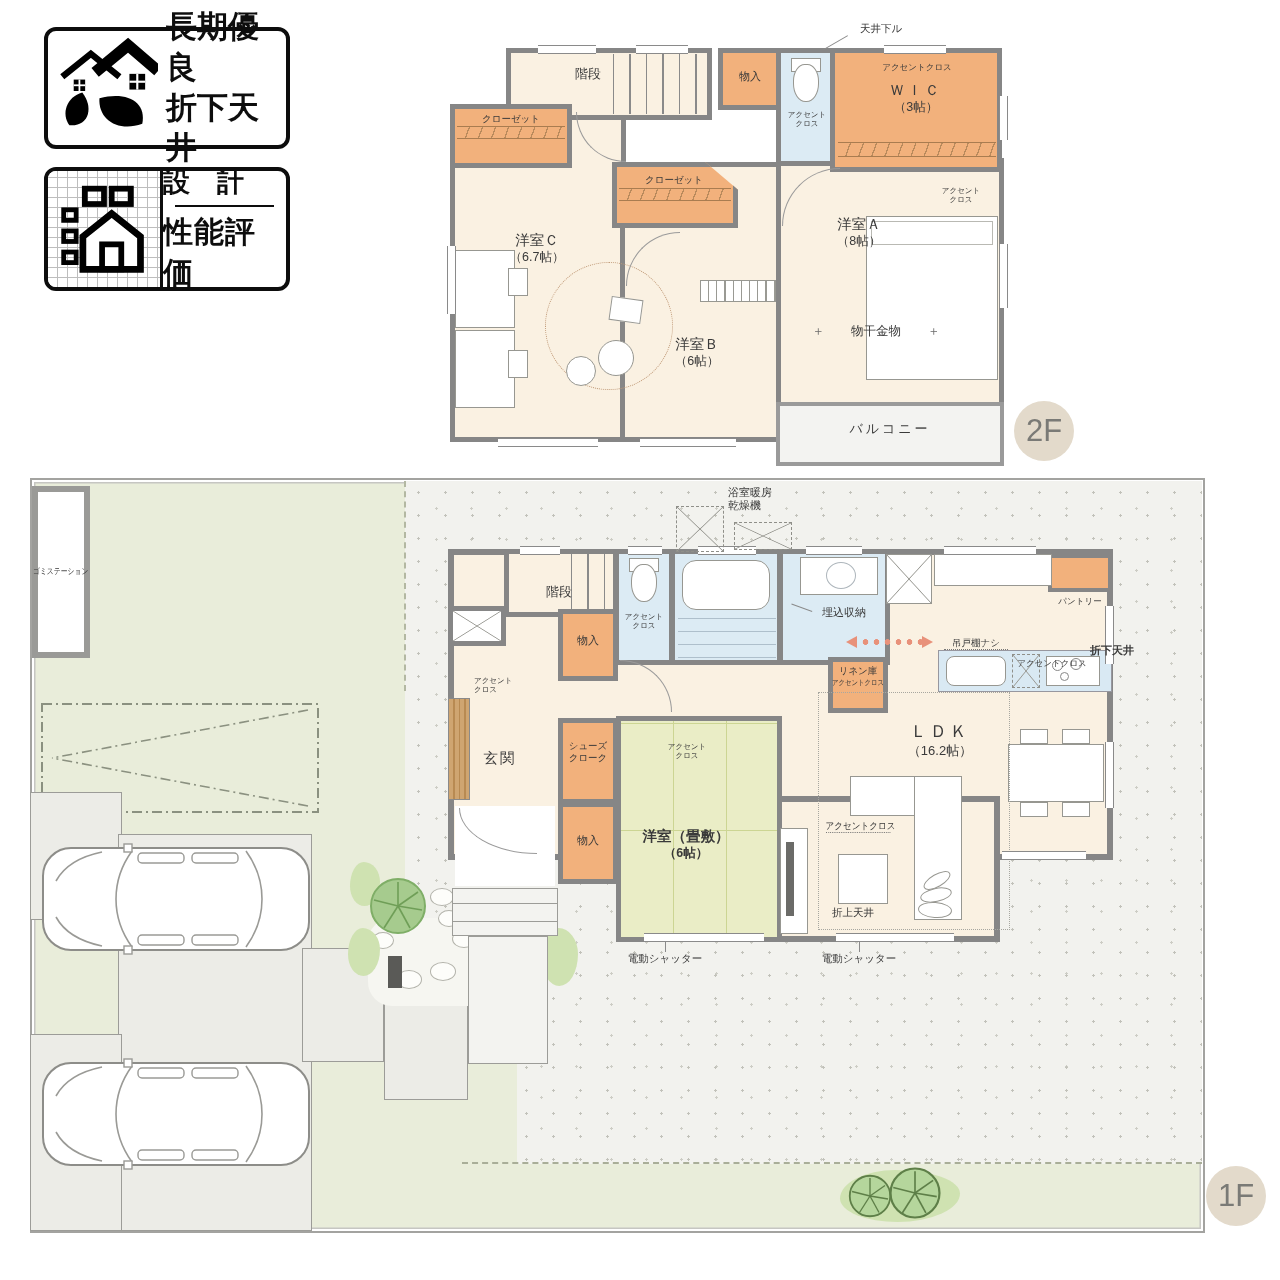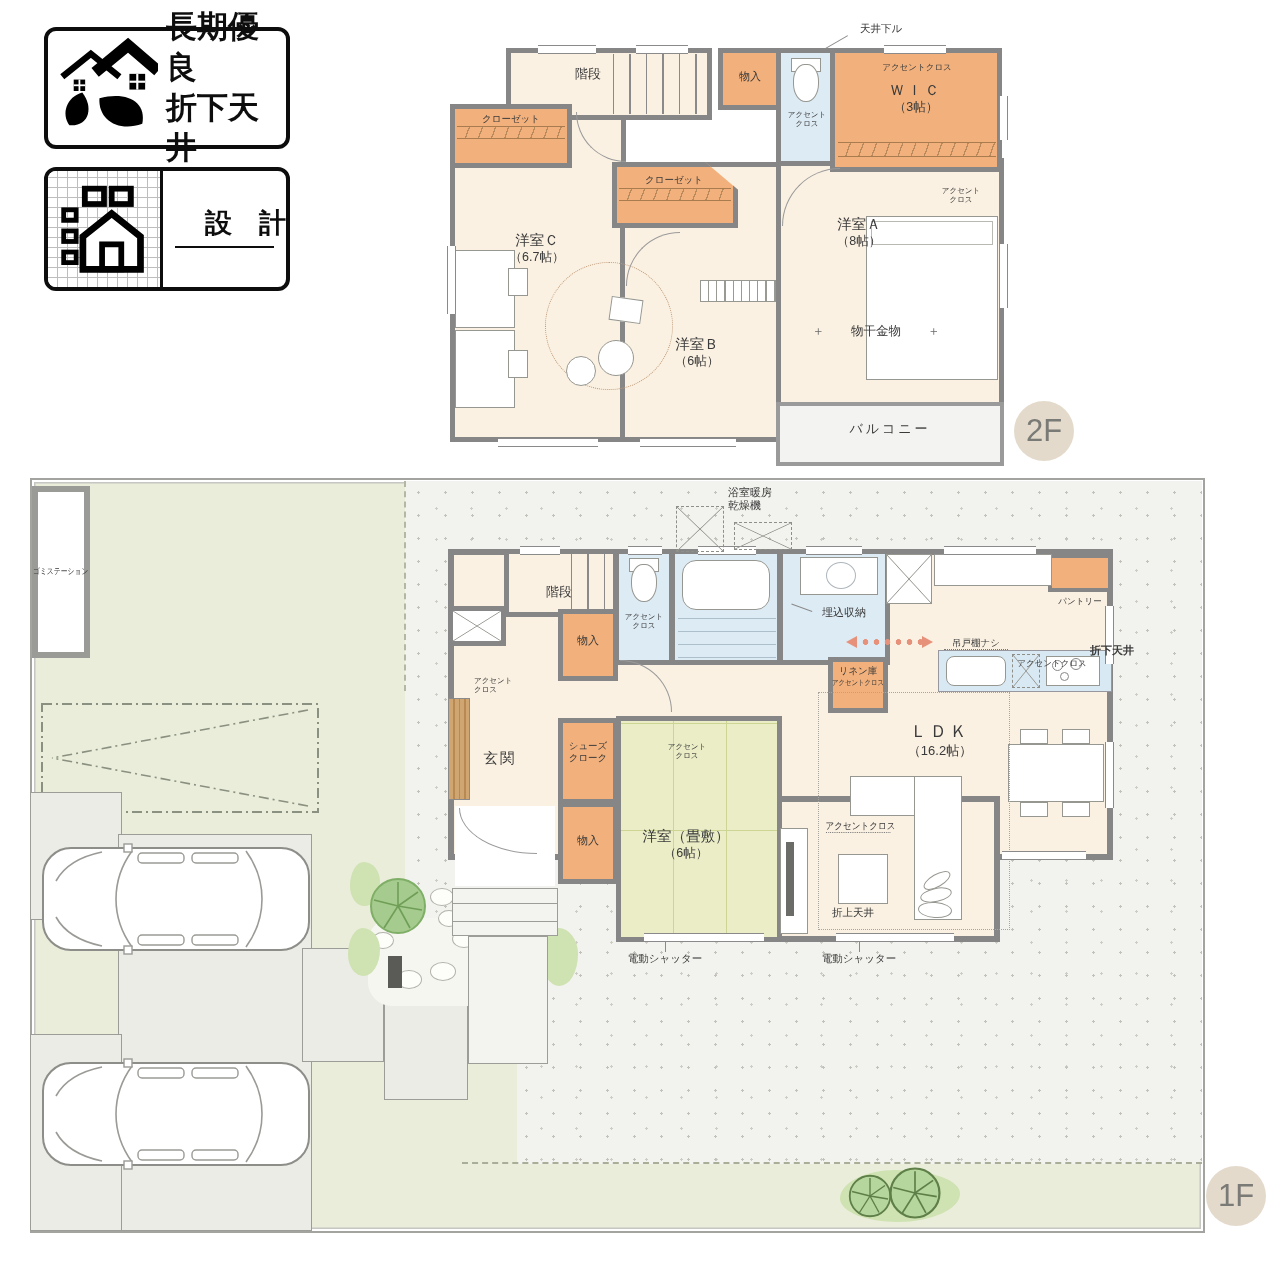--- a/index.html
+++ b/index.html
@@ -92,23 +92,24 @@
       <svg width="96" height="96" viewBox="0 0 100 100">
         <rect x="30" y="8" width="20" height="16" fill="none" stroke="#000" stroke-width="6"></rect>
         <rect x="58" y="8" width="20" height="16" fill="none" stroke="#000" stroke-width="6"></rect>
         <rect x="8" y="30" width="13" height="11" fill="none" stroke="#000" stroke-width="5"></rect>
         <rect x="8" y="52" width="13" height="11" fill="none" stroke="#000" stroke-width="5"></rect>
         <rect x="8" y="74" width="13" height="11" fill="none" stroke="#000" stroke-width="5"></rect>
         <path d="M28 58 L58 34 L88 58 L88 92 L28 92 Z" fill="#fff" stroke="#000" stroke-width="7"></path>
         <rect x="48" y="66" width="20" height="26" fill="none" stroke="#000" stroke-width="6"></rect>
       </svg>
     </span>
-    <span style="flex:1;text-align:right;color:#0d0d0d;">
+    <span style="flex:1;text-align:left;color:#0d0d0d;">
       <div style="font-weight:bold;font-size:27px;">設　計</div>
       <div style="height:2.5px;background:#0d0d0d;margin:5px 12px;"></div>
+      <div style="font-weight:bold;font-size:30px;letter-spacing:1px;">性能評価</div>
     </span>
   </div>
 
   <div class="abs" style="left:0;top:0;width:1280px;height:470px;">
     <div class="room cream" style="left:450px;top:104px;width:176px;height:338px;"></div>
     <div class="room cream" style="left:506px;top:48px;width:206px;height:72px;"></div>
     <div class="treads" style="left:598px;top:54px;width:108px;height:60px;"></div>
     <div class="room cream" style="left:620px;top:162px;width:161px;height:280px;"></div>
     <div class="room cream" style="left:776px;top:158px;width:228px;height:252px;"></div>
     <div class="room orange" style="left:718px;top:48px;width:64px;height:62px;"></div>
@@ -385,21 +386,21 @@
   <div class="n f14" style="left:468px;top:750px;width:64px;letter-spacing:2px;">玄関</div>
   <div class="n f9" style="left:560px;top:740px;width:56px;">
     <div>シューズ</div>
       <div>クローク</div>
   </div>
   <div class="n f11" style="left:562px;top:834px;width:52px;">物入</div>
   <div class="n f7" style="left:658px;top:742px;width:58px;">
     <div>アクセント</div>
       <div>クロス</div>
   </div>
-  <div class="n f14" style="left:622px;top:828px;width:128px;">
+  <div class="n f14" style="left:622px;top:828px;width:128px;font-weight:bold;">
     <div>洋室（畳敷）</div>
       <div class="f12">（6帖）</div>
   </div>
   <div class="n" style="left:878px;top:722px;width:124px;">
     <div class="f17">ＬＤＫ</div>
       <div class="f13">（16.2帖）</div>
   </div>
   <div class="n f9" style="left:822px;top:820px;width:72px;border-bottom:1px dotted #777;transform:scaleX(0.9);">アクセントクロス</div>
   <div class="n f10" style="left:820px;top:906px;width:66px;background:#faf1e2;">折上天井</div>
   <div class="n f10" style="left:612px;top:952px;width:106px;">電動シャッター</div>

